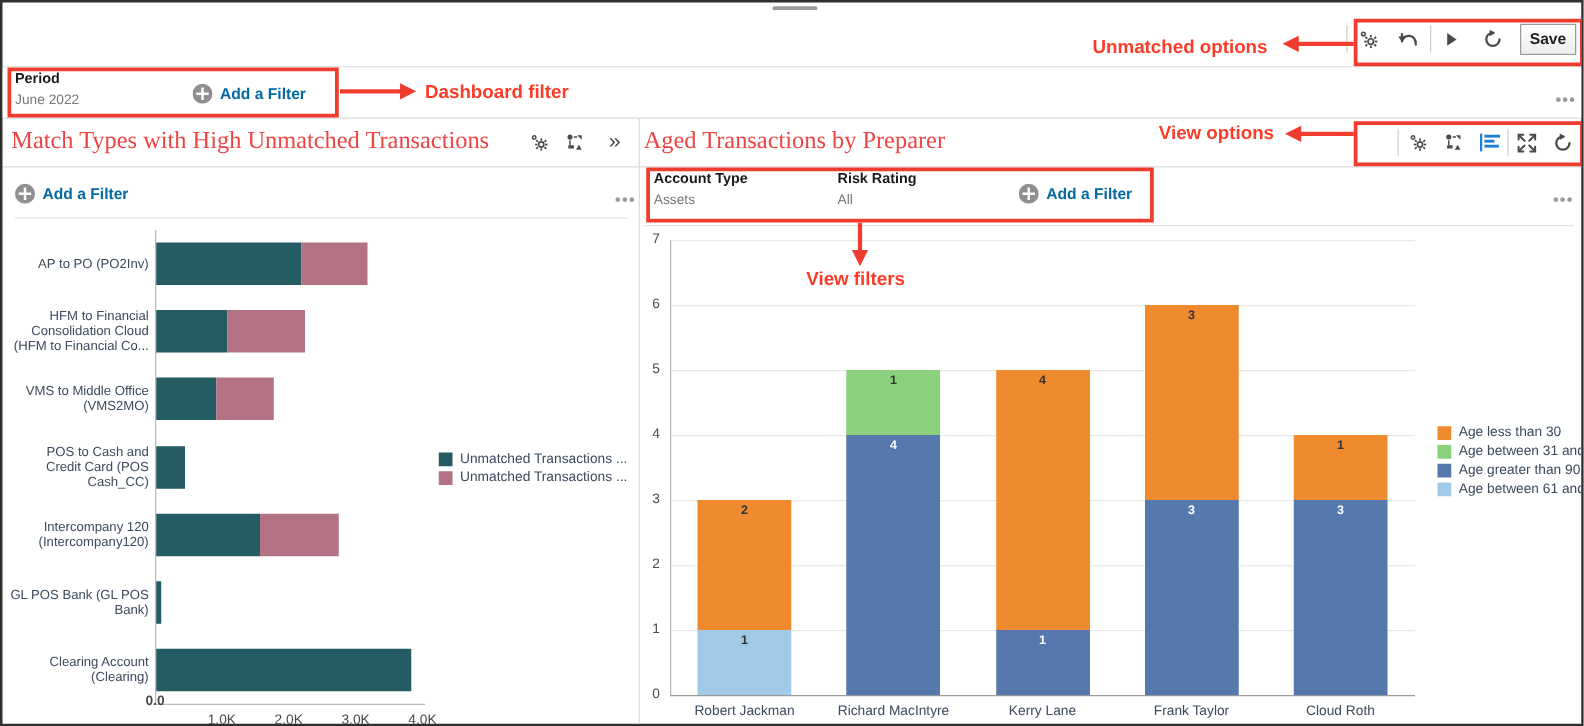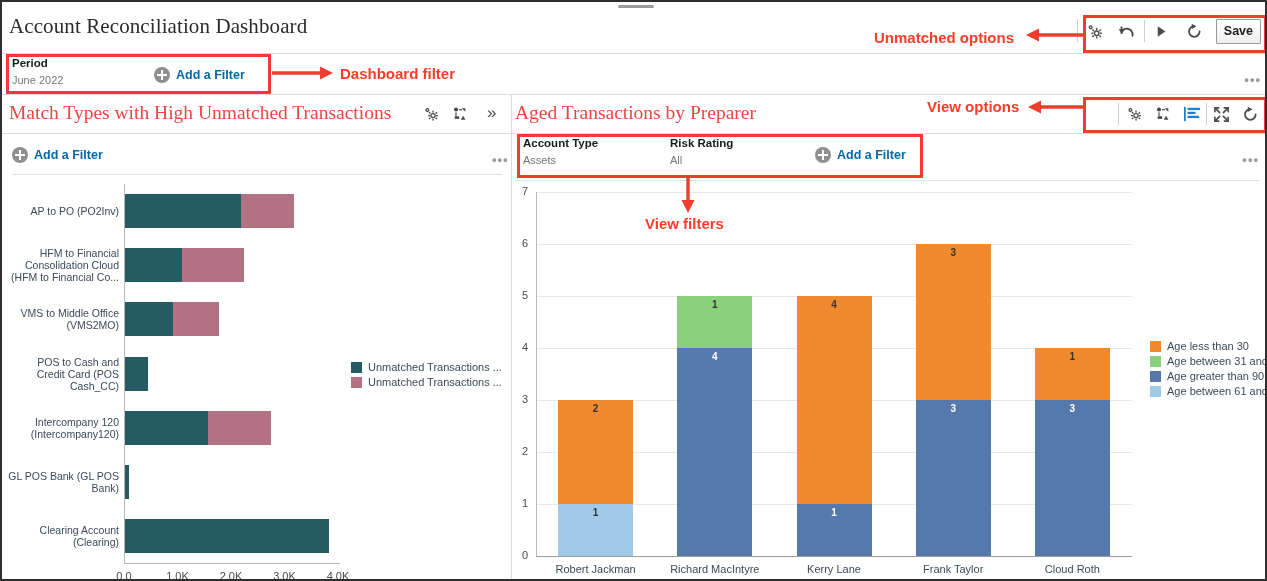--- a/index.html
+++ b/index.html
@@ -114,21 +114,20 @@
   }
   .anno-arrow { position: absolute; }
 </style>
 </head>
 <body>
 
 <div id="app">
 
   <div class="drag-handle"></div>
 
-  <div class="dash-title">Account Reconciliation Dashboard</div>
 
   <div class="dash-toolbar">
     <div class="tb-sep"></div>
     <div class="tb-btn">
       <svg width="17" height="17" viewBox="0 0 20 20">
         <circle cx="5.5" cy="5" r="1.7" fill="none" stroke="#4a4a4a" stroke-width="1.5"></circle>
         <g fill="#4a4a4a">
           <circle cx="12.5" cy="12" r="2.6" fill="none" stroke="#4a4a4a" stroke-width="1.6"></circle>
           <rect x="11.7" y="5.8" width="1.7" height="2.4"></rect>
           <rect x="11.7" y="15.8" width="1.7" height="2.4"></rect>
@@ -310,21 +309,21 @@
     <div class="dots" style="position:absolute;right:10px;top:22px">•••</div>
   </div>
 
   <div class="hline" style="left:10px;top:172px;width:490px"></div>
   <div class="hline" style="left:513px;top:178px;width:744px"></div>
   <div class="pane-divider" style="left:509px"></div>
 
   <div class="chart-area" id="left-chart" style="left:0;top:176px;width:509px;height:404px">
       <div class="axis-line" style="left: 122px; top: 6px; width: 1px; height: 379px;"></div>
       <div class="axis-line" style="left: 122px; top: 385px; width: 216px; height: 1px;"></div>
-      <div class="tick-label" style="left: 122px; top: 392px; transform: translateX(-50%);">0.0</div>
+      <div class="tick-label" style="left: 122px; top: 377px; transform: translateX(-50%); font-weight: bold;">0.0</div>
       <div class="tick-label" style="left: 175.5px; top: 392px; transform: translateX(-50%);">1.0K</div>
       <div class="tick-label" style="left: 229px; top: 392px; transform: translateX(-50%);">2.0K</div>
       <div class="tick-label" style="left: 282.5px; top: 392px; transform: translateX(-50%);">3.0K</div>
       <div class="tick-label" style="left: 336px; top: 392px; transform: translateX(-50%);">4.0K</div>
       <div style="position: absolute; left: 123px; top: 16.0714px; height: 34px; width: 214px;">
         <div class="hbar-seg" style="left: 0px; width: 116.095px; background: rgb(37, 91, 99);"></div>
         <div class="hbar-seg" style="left: 116.095px; width: 52.965px; background: rgb(178, 114, 131);"></div>
       </div>
       <div class="cat-label" style="right: 392px; top: 27.0714px; width: 112px;">AP to PO (PO2Inv)</div>
       <div style="position: absolute; left: 123px; top: 70.2143px; height: 34px; width: 214px;">

